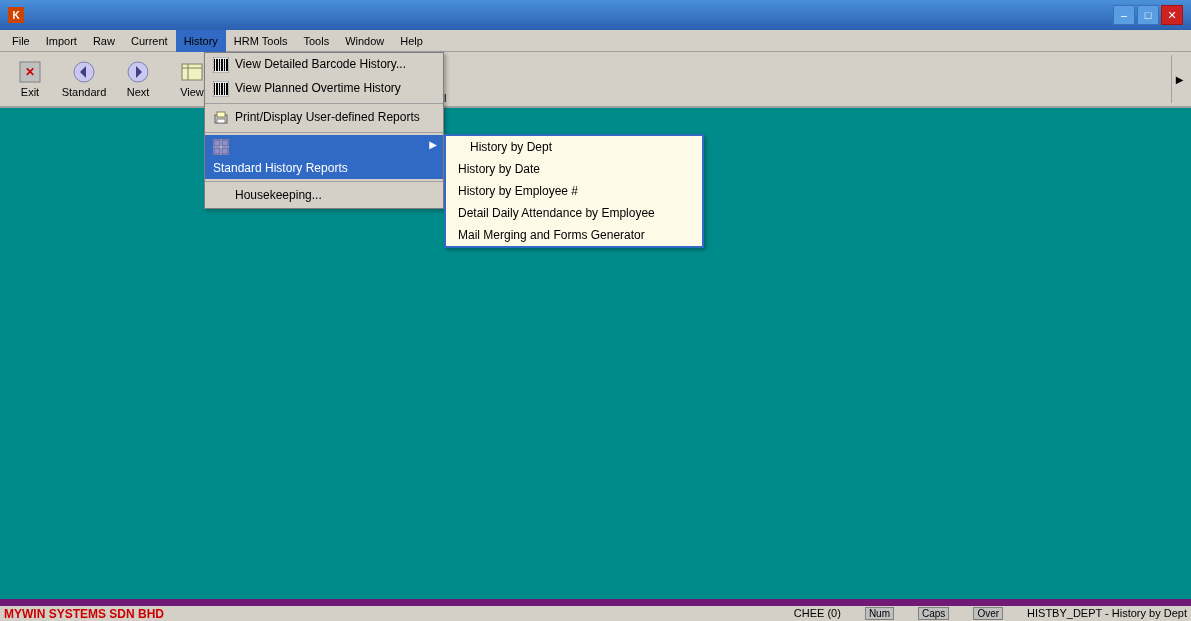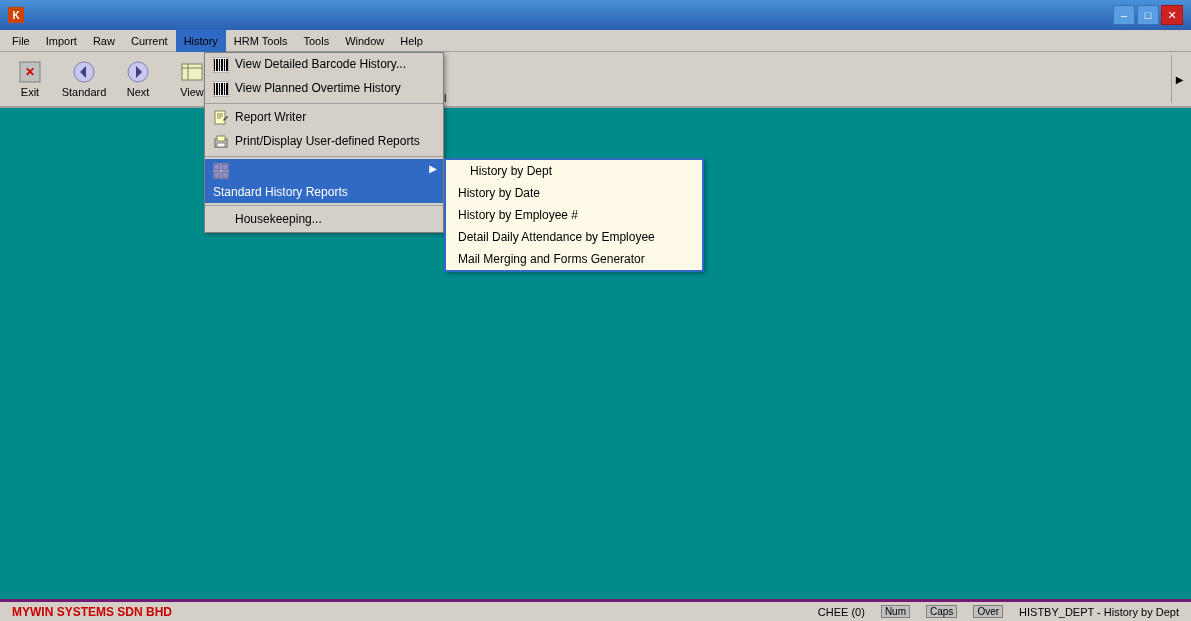--- a/index.html
+++ b/index.html
@@ -136,36 +136,35 @@
     }
 
     
     .status-bar {
       position: absolute;
       bottom: 0;
       left: 0;
       right: 0;
       height: 22px;
       background: #d4d0c8;
-      border-top: 3px solid #701a75;
-      display: flex;
-      align-items: center;
-      padding: 0 12px;
+      border-top: 7px solid #701a75;
+      display: flex;
+      align-items: center;
+      padding: 0 4px;
       font-size: 11px;
     }
     .status-company {
       color: #cc0000;
       font-weight: bold;
       font-size: 12px;
       flex: 1;
     }
     .status-right {
       display: flex;
-      gap: 16px;
-      align-items: center;
+      gap: 24px;
     }
     .status-item {
       color: #000;
       font-size: 11px;
     }
     .status-key {
       background: #c0c0c0;
       border: 1px solid #808080;
       padding: 0 3px;
       font-size: 10px;
@@ -399,32 +398,20 @@
         <rect x="6" y="2" width="1" height="12" fill="#000"></rect>
         <rect x="8" y="2" width="2" height="12" fill="#000"></rect>
         <rect x="11" y="2" width="1" height="12" fill="#000"></rect>
         <rect x="13" y="2" width="2" height="12" fill="#000"></rect>
       </svg>
     </div>
     <span>View Planned Overtime History</span>
   </div>
   <div class="menu-separator"></div>
 
-  <div class="menu-dropdown-item">
-    <div class="menu-icon-placeholder">
-      <svg width="16" height="16" viewBox="0 0 16 16">
-        <rect x="2" y="1" width="10" height="13" fill="#ffffc0" stroke="#808060"></rect>
-        <line x1="4" y1="4" x2="10" y2="4" stroke="#808060"></line>
-        <line x1="4" y1="6" x2="10" y2="6" stroke="#808060"></line>
-        <line x1="4" y1="8" x2="8" y2="8" stroke="#808060"></line>
-        <polygon points="10,10 14,6 15,7 11,11" fill="#404040"></polygon>
-      </svg>
-    </div>
-    <span>Report Writer</span>
-  </div>
 
   <div class="menu-dropdown-item">
     <div class="menu-icon-placeholder">
       <svg width="16" height="16" viewBox="0 0 16 16">
         <rect x="2" y="5" width="12" height="8" fill="#d0d0d0" stroke="#606060"></rect>
         <rect x="4" y="2" width="8" height="5" fill="#ffffc0" stroke="#808060"></rect>
         <rect x="4" y="9" width="8" height="4" fill="#ffffff" stroke="#808080"></rect>
       </svg>
     </div>
     <span>Print/Display User-defined Reports</span>

